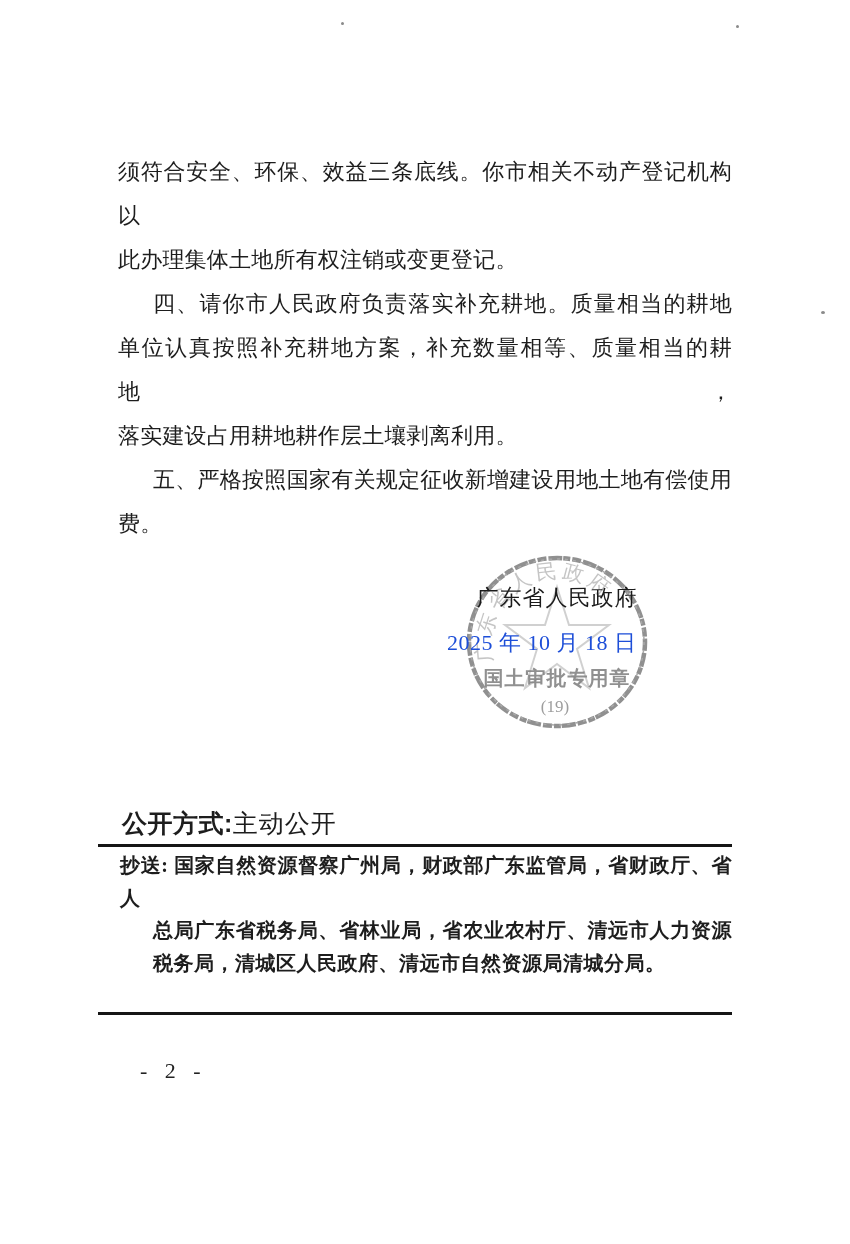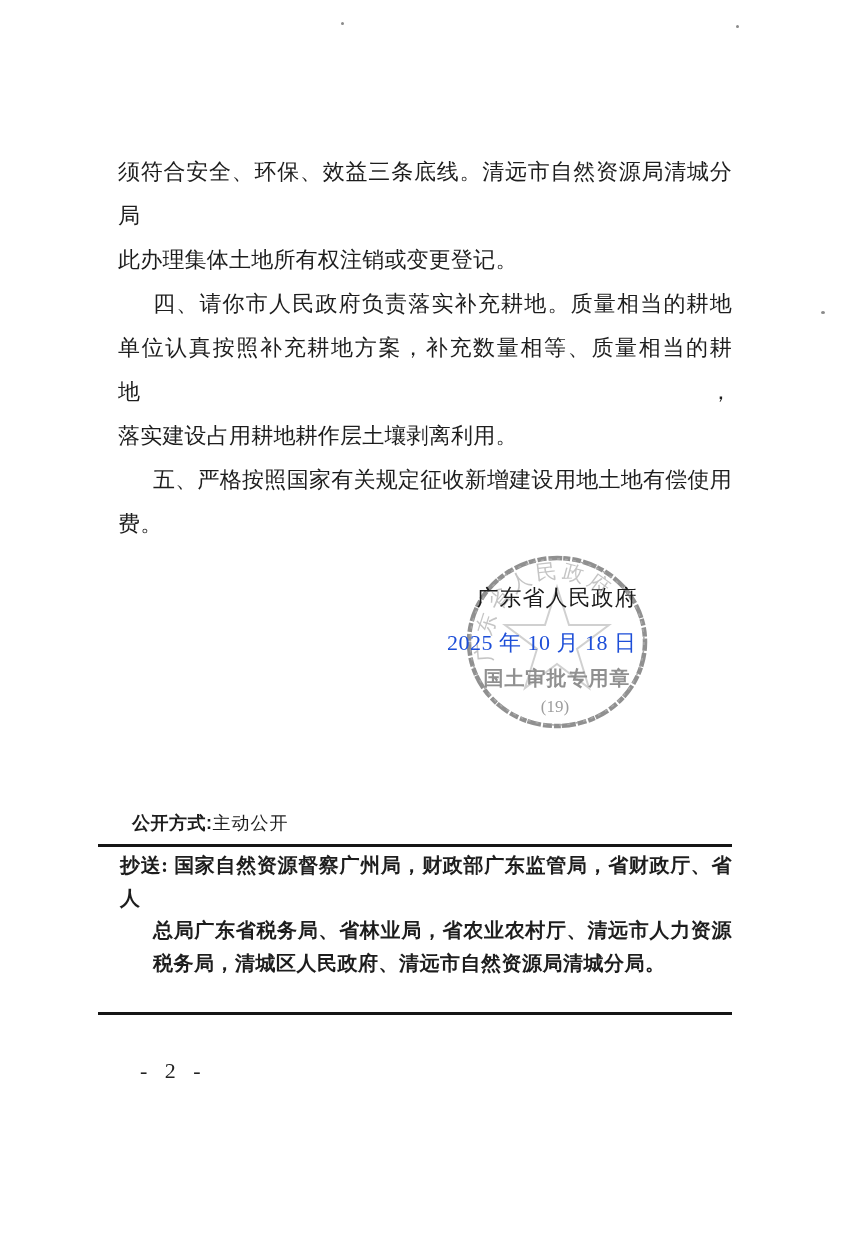--- a/index.html
+++ b/index.html
@@ -25,22 +25,22 @@
     position:absolute;left:447px;top:583px;width:220px;
     text-align:center;font-size:22px;letter-spacing:1px;color:#1b1b1b;
   }
   .sig-date{
     position:absolute;left:447px;top:628px;width:220px;
     font-size:22px;letter-spacing:0.5px;color:#1d4ed8;
   }
   .seal-svg{position:absolute;left:447px;top:532px;width:220px;height:220px;}
   
   .publicity{
-    position:absolute;left:132px;top:808px;
-    font-size:18px;line-height:30px;white-space:nowrap;
+    position:absolute;left:122px;top:808px;
+    font-size:25px;line-height:30px;white-space:nowrap;
   }
   .publicity .plabel{
     font-family:"Liberation Sans","DejaVu Sans",sans-serif;
     font-weight:bold;letter-spacing:0.5px;
   }
   .publicity .pvalue{letter-spacing:1px;}
   .rule{position:absolute;left:98px;width:634px;height:2.5px;background:#161616;}
   .rule-1{top:844px;}
   .rule-2{top:1012px;}
   .cc-block{
@@ -60,21 +60,21 @@
 </head>
 <body>
 
 <div class="page">
 
   <div class="speck" style="left:341px;top:22px;width:3px;height:3px;"></div>
   <div class="speck" style="left:736px;top:25px;width:3px;height:3px;"></div>
   <div class="speck" style="left:821px;top:311px;width:4px;height:3px;"></div>
 
   <div class="body-text">
-      <div class="bline just">须符合安全、环保、效益三条底线。清远市自然资源局清城分局</div>
+      <div class="bline just">须符合安全、环保、效益三条底线。你市相关不动产登记机构以</div>
       <div class="bline">此办理集体土地所有权注销或变更登记。</div>
       <div class="bline just ind">四、请你市人民政府负责落实补充耕地。质量相当的耕地</div>
       <div class="bline just">单位认真按照补充耕地方案，补充数量相等、质量相当的耕地，</div>
       <div class="bline">落实建设占用耕地耕作层土壤剥离利用。</div>
       <div class="bline just ind">五、严格按照国家有关规定征收新增建设用地土地有偿使用</div>
       <div class="bline">费。</div>
     </div>
 
   <svg class="seal-svg" viewBox="0 0 220 220">
     <g opacity="0.85">

